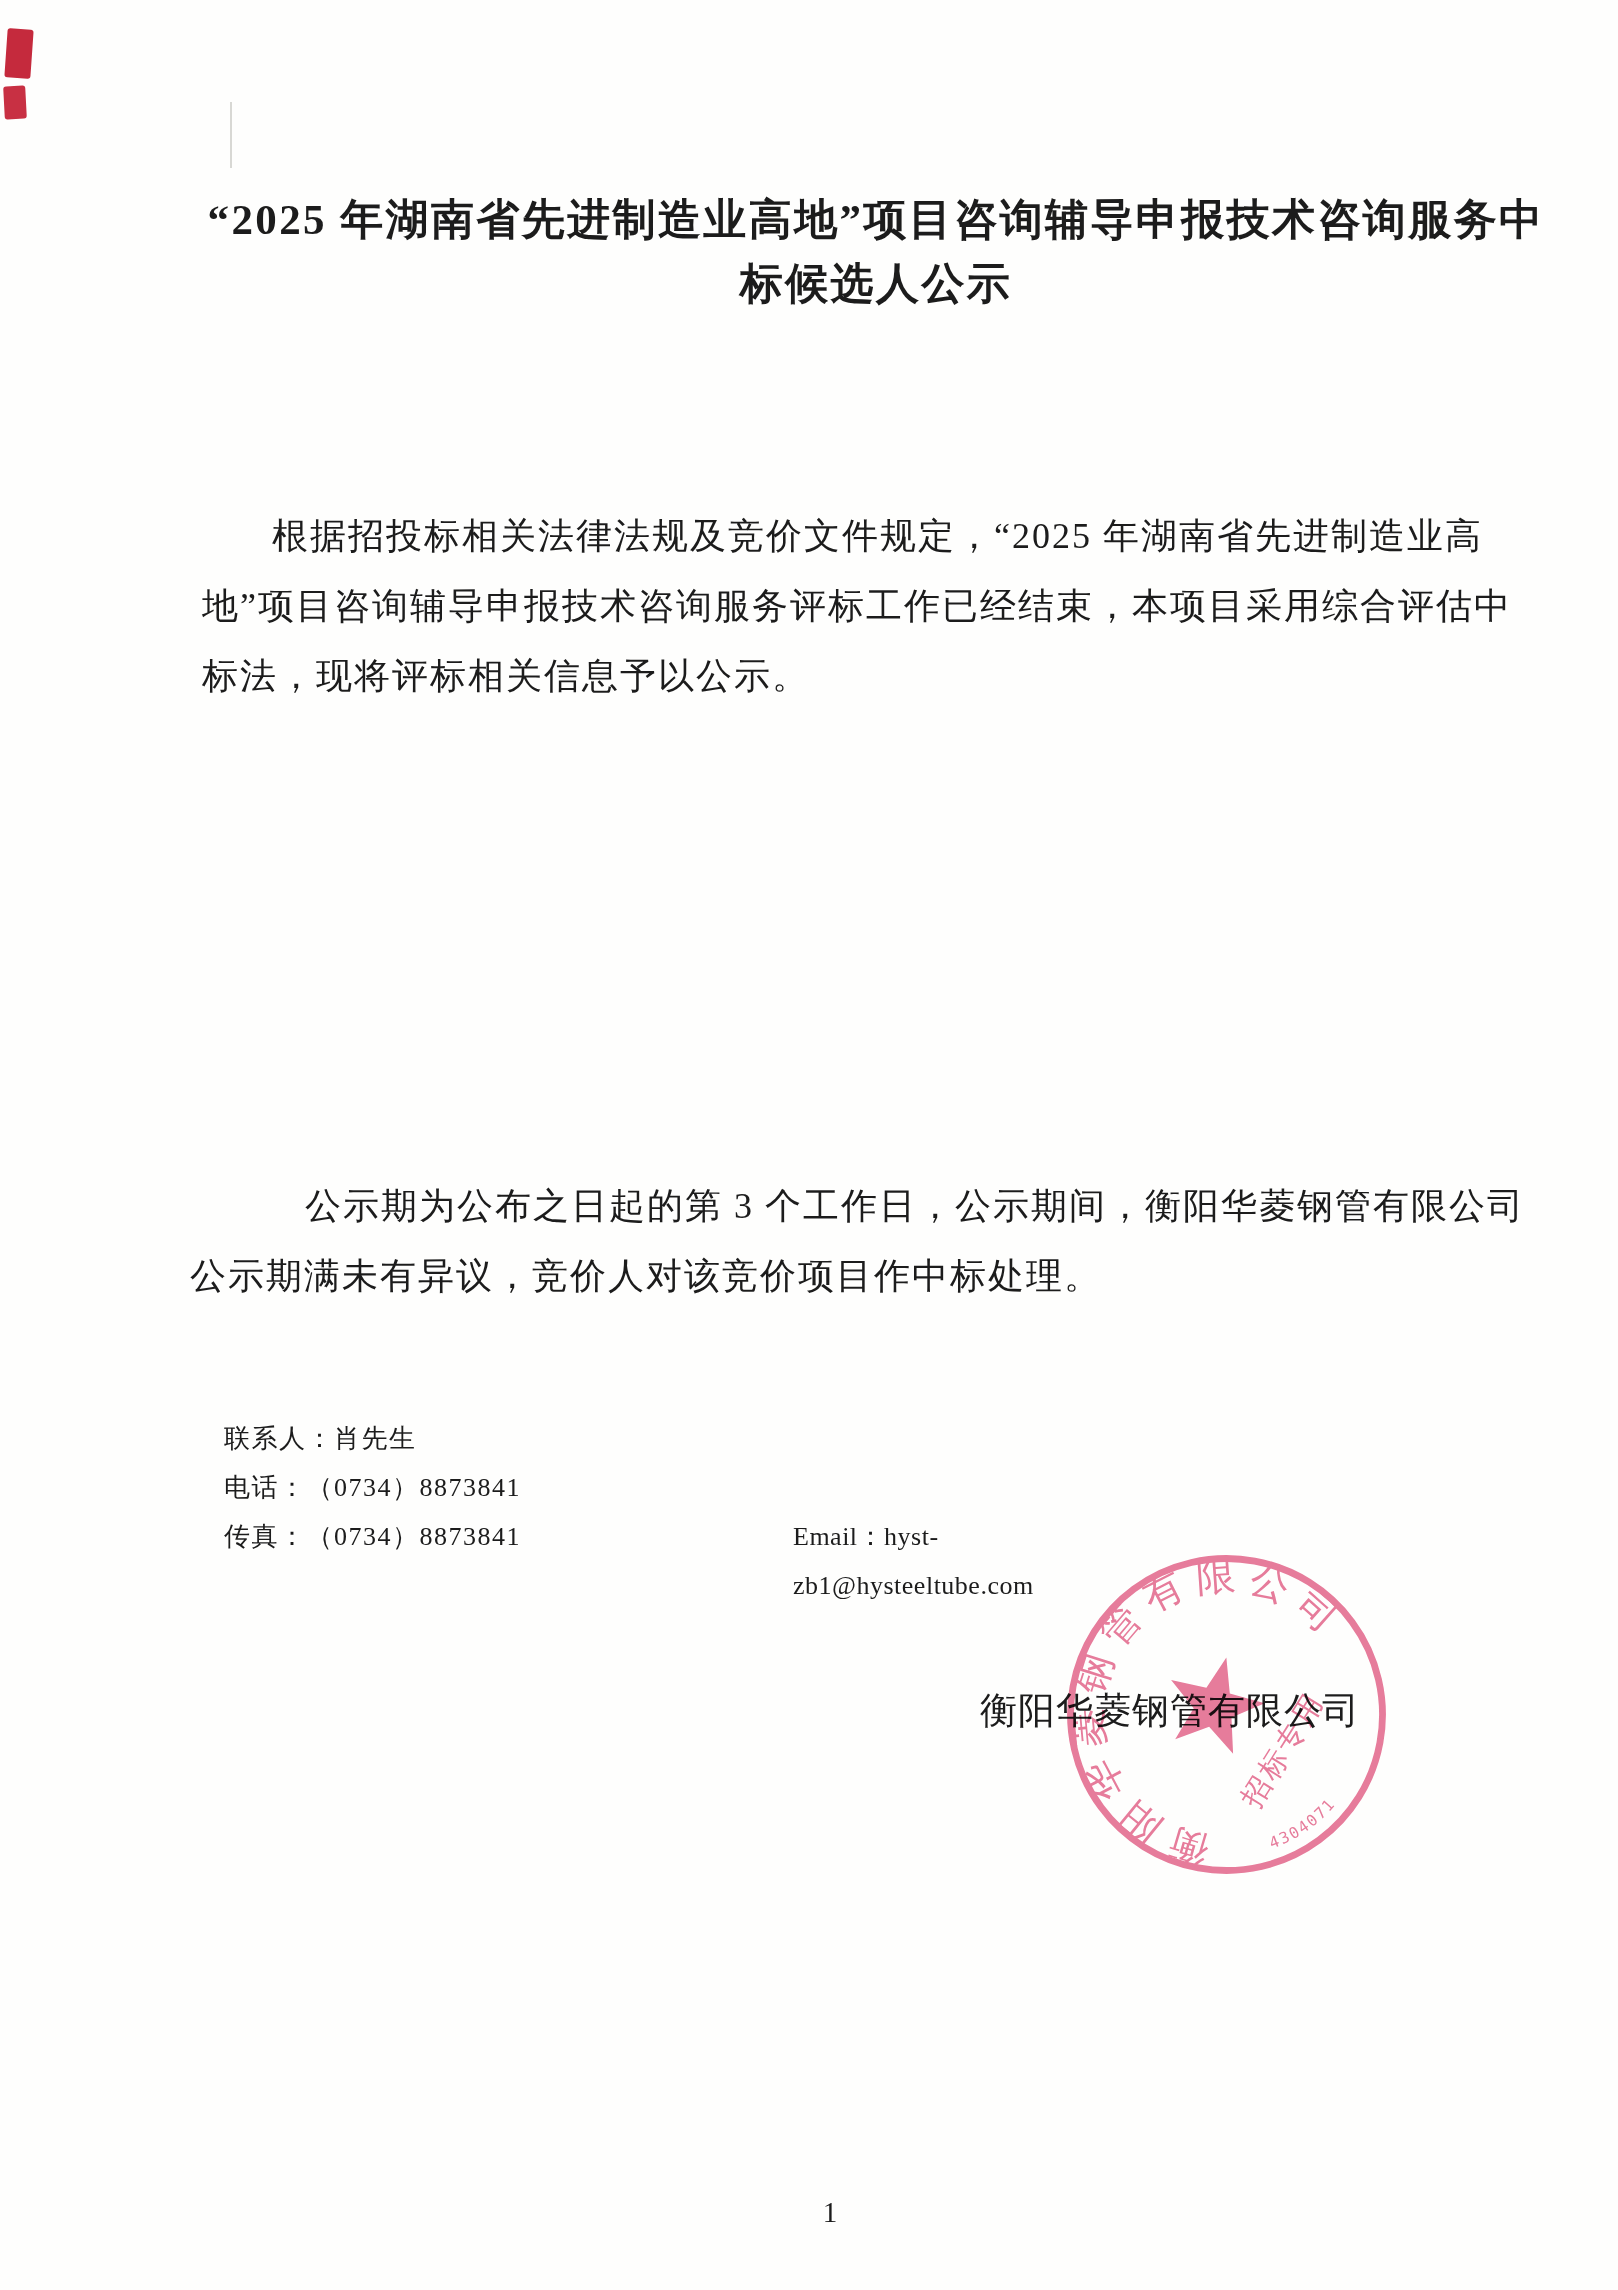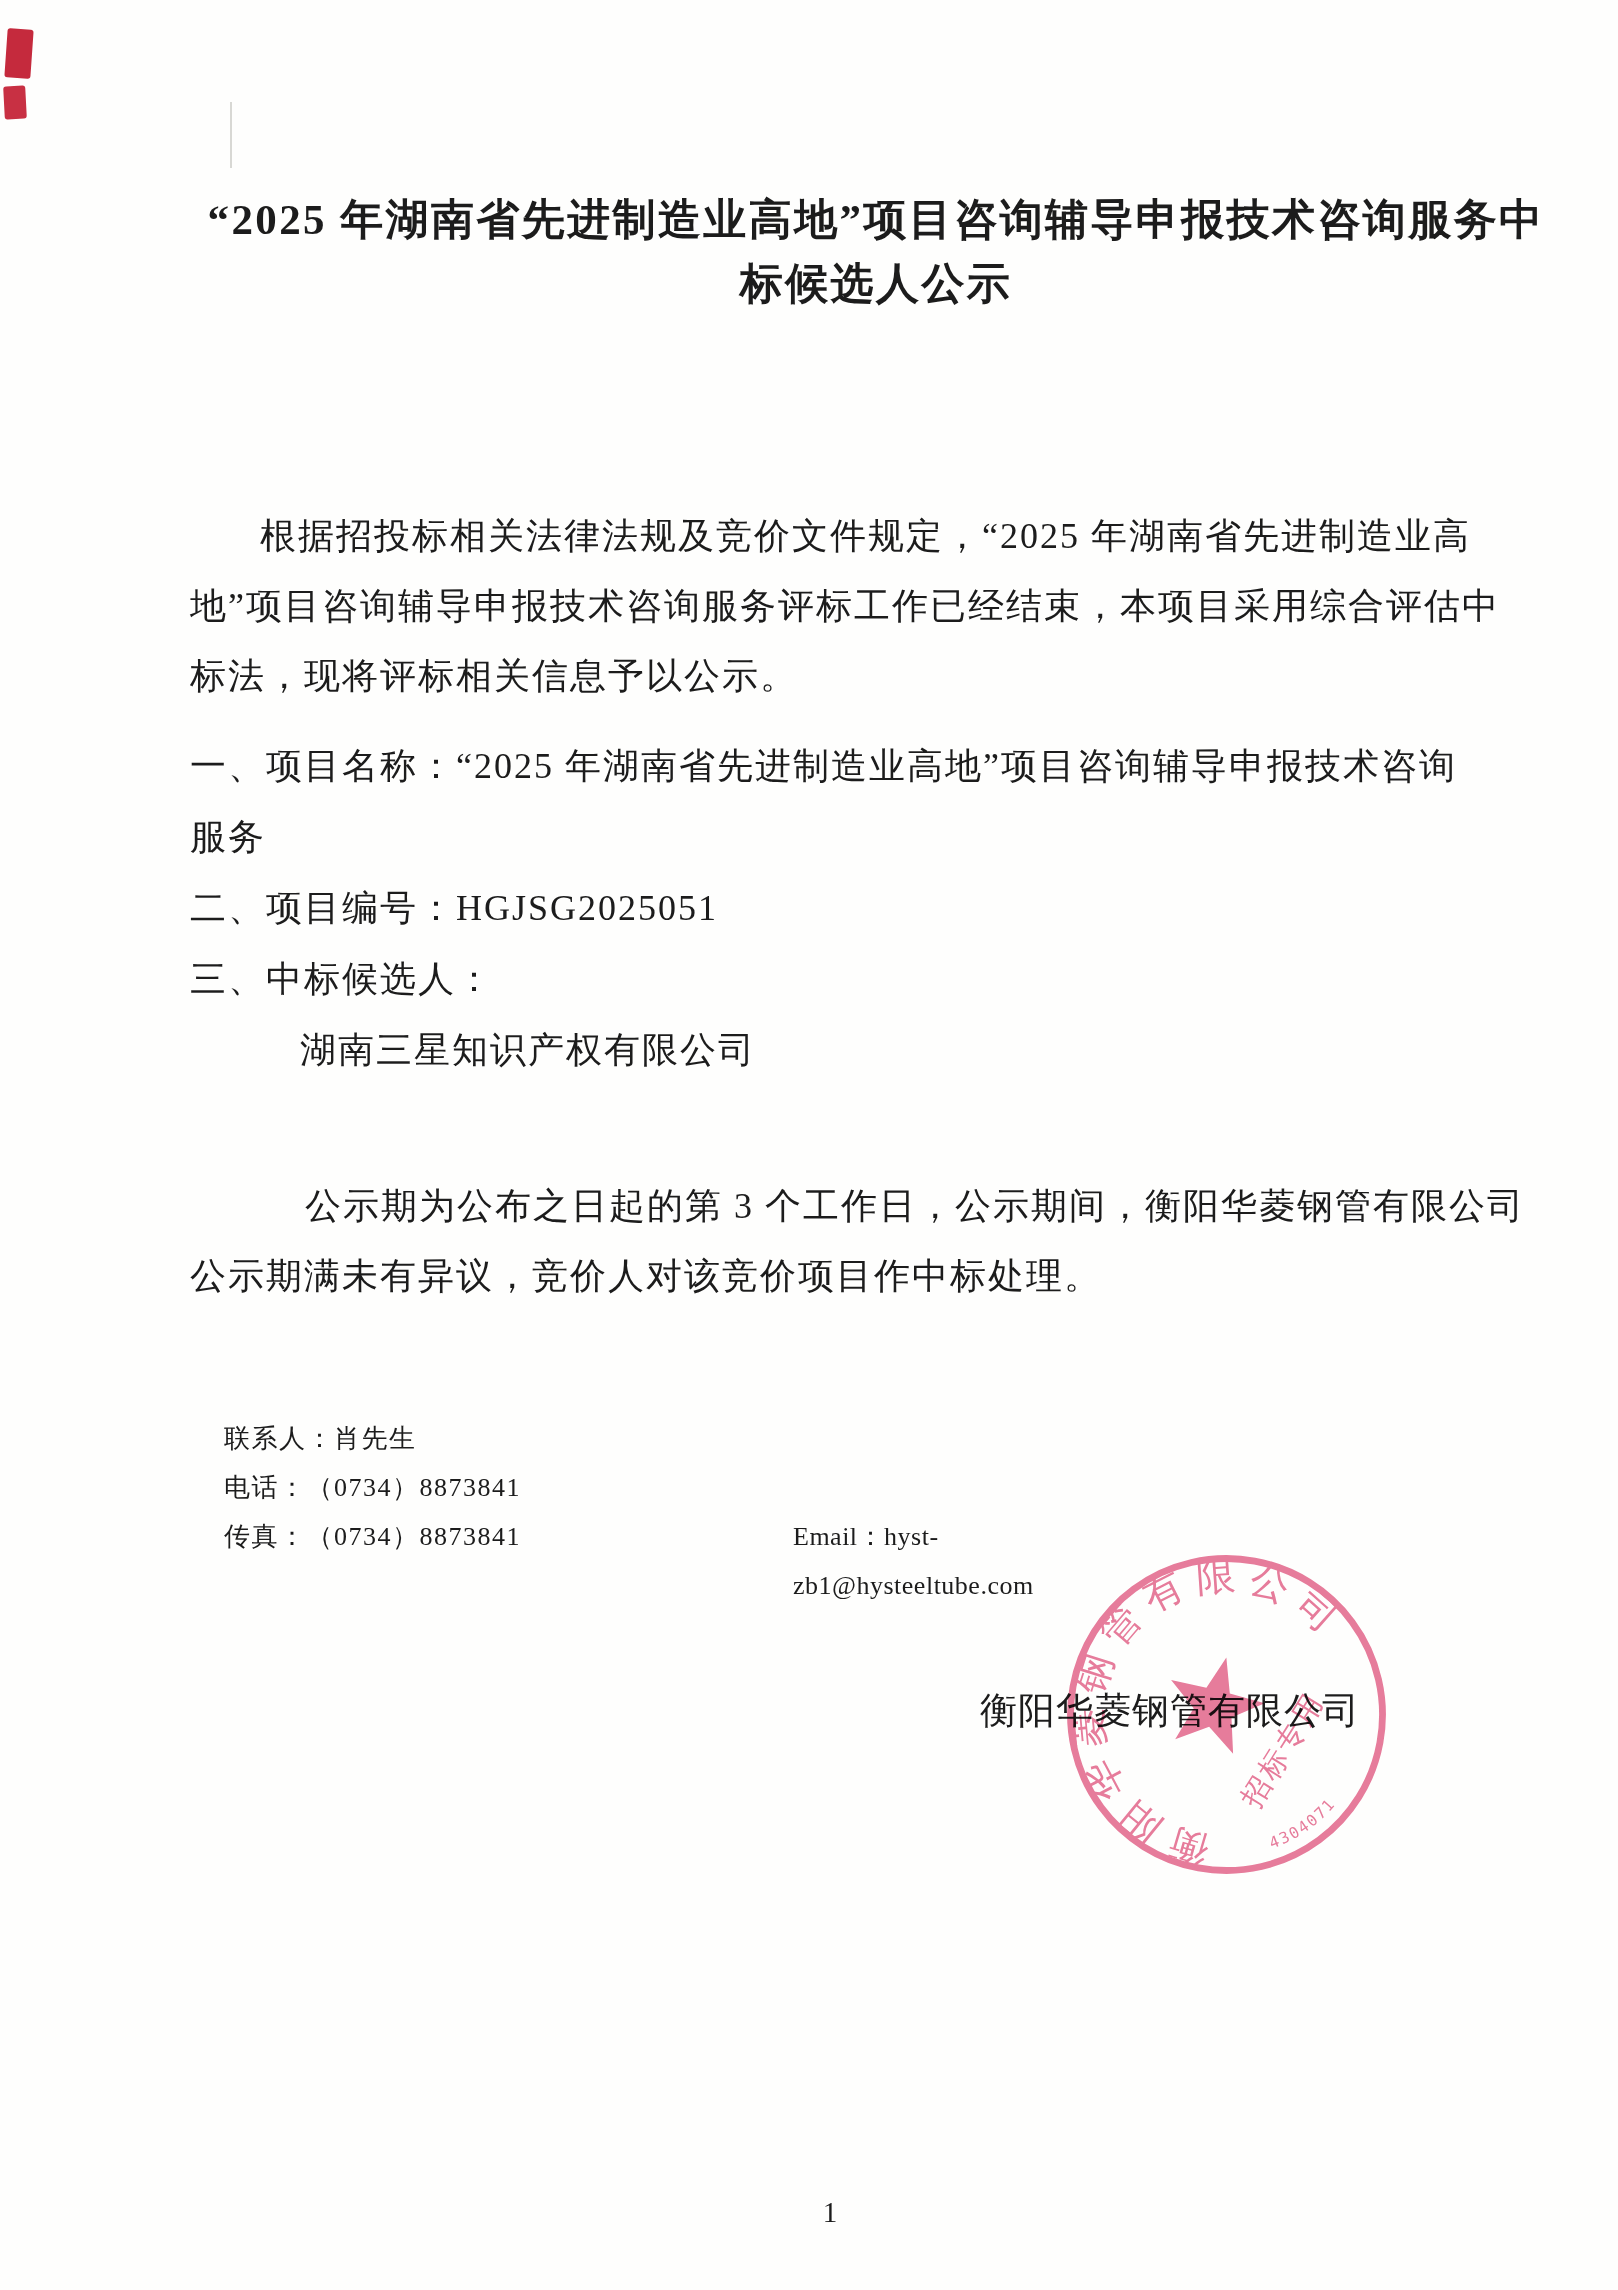--- a/index.html
+++ b/index.html
@@ -15,21 +15,21 @@
   .abs{position:absolute;}
   
   .title{
     left:190px;right:98px;top:188px;
     text-align:center;
     font-size:43px;font-weight:bold;
     letter-spacing:2.4px;line-height:64px;
   }
   
   .body-block{left:190px;right:98px;font-size:36px;letter-spacing:2px;}
-  .para1{top:501px;line-height:70px;}
+  .para1{top:501px;line-height:70px;margin-left:12px;}
   .items{top:731px;line-height:71px;}
   .para2{top:1171px;line-height:70px;}
   .indent-2em{text-indent:70px;}
   .indent-3em{text-indent:115px;}
   .indent-winner{text-indent:110px;}
   
   .contact{left:224px;top:1414px;font-size:26px;line-height:49px;letter-spacing:1.5px;}
   .fax-row{position:relative;}
   .email{position:absolute;left:569px;top:0;letter-spacing:0.5px;}
   
@@ -64,27 +64,20 @@
     <div>“2025 年湖南省先进制造业高地”项目咨询辅导申报技术咨询服务中</div>
     <div>标候选人公示</div>
   </div>
 
   <div class="abs body-block para1">
     <div class="indent-2em">根据招投标相关法律法规及竞价文件规定，“2025 年湖南省先进制造业高</div>
     <div>地”项目咨询辅导申报技术咨询服务评标工作已经结束，本项目采用综合评估中</div>
     <div>标法，现将评标相关信息予以公示。</div>
   </div>
 
-  <div class="abs body-block items">
-    <div>一、项目名称：“2025 年湖南省先进制造业高地”项目咨询辅导申报技术咨询</div>
-    <div>服务</div>
-    <div>二、项目编号：HGJSG2025051</div>
-    <div>三、中标候选人：</div>
-    <div class="indent-winner">湖南三星知识产权有限公司</div>
-  </div>
 
   <div class="abs body-block para2">
     <div class="indent-3em">公示期为公布之日起的第 3 个工作日，公示期间，衡阳华菱钢管有限公司</div>
     <div>公示期满未有异议，竞价人对该竞价项目作中标处理。</div>
   </div>
 
   <div class="abs contact">
     <div>联系人：肖先生</div>
     <div>电话：（0734）8873841</div>
     <div class="fax-row">

